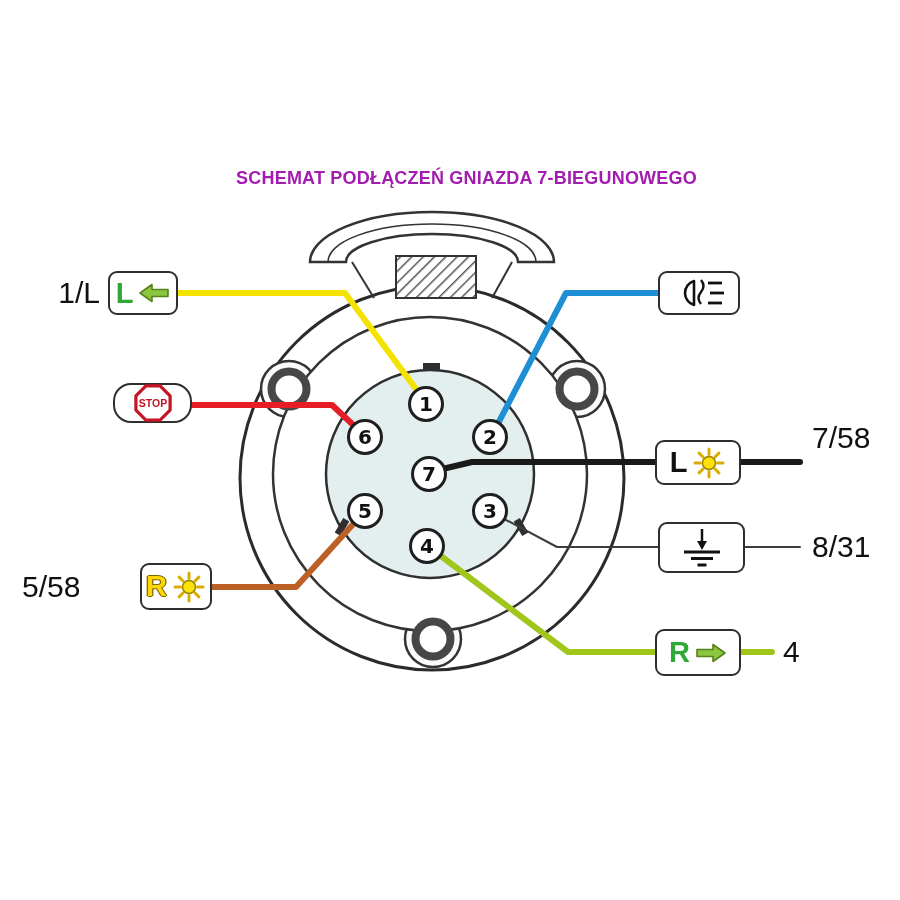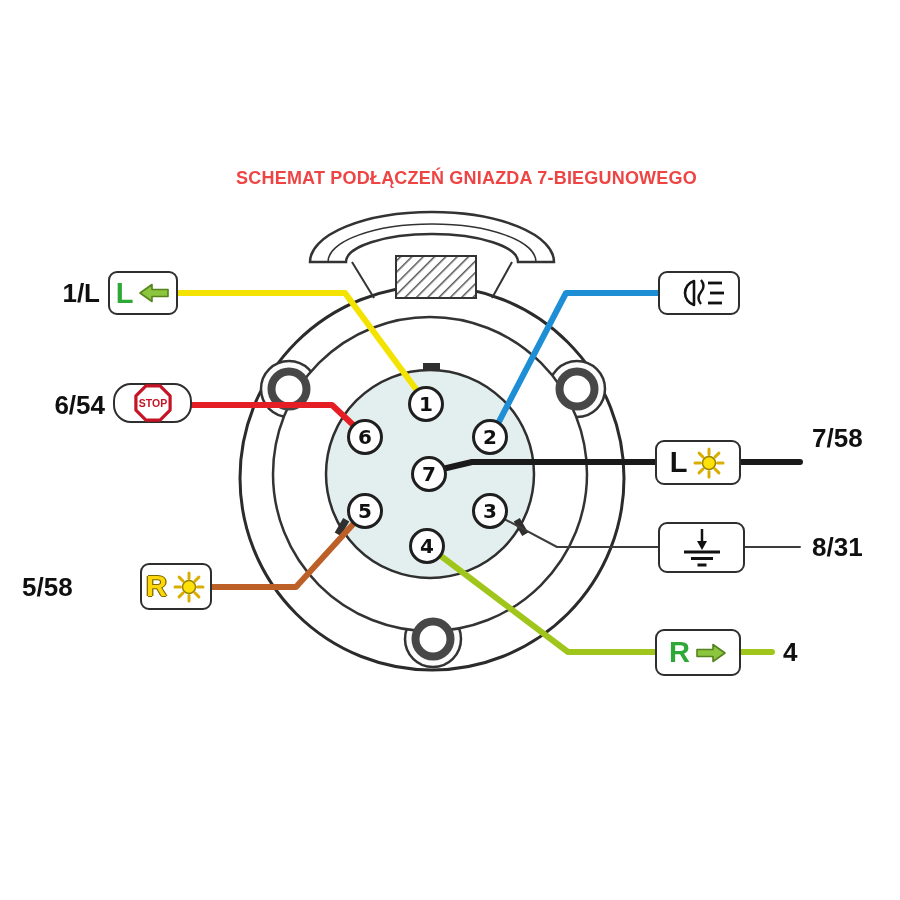--- a/index.html
+++ b/index.html
@@ -1,21 +1,21 @@
 <!DOCTYPE html>
 <html><head>
 <meta charset="utf-8">
 <style>
   html,body{margin:0;padding:0;background:#fff;}
   .stage{position:relative;width:900px;height:900px;background:#fff;overflow:hidden;
          font-family:"Liberation Sans","DejaVu Sans",sans-serif;}
   .title{position:absolute;top:168px;left:0;right:0;text-align:center;
-         font-size:18px;font-weight:bold;color:#ef4444;letter-spacing:.2px;padding-left:33px;}
+         font-size:18px;font-weight:bold;color:#a21caf;letter-spacing:.2px;padding-left:33px;}
   .socket-svg{position:absolute;left:0;top:0;}
-  .lbl{position:absolute;font-size:26px;font-weight:bold;color:#101010;line-height:36px;white-space:nowrap;}
+  .lbl{position:absolute;font-size:30px;font-weight:normal;color:#101010;line-height:36px;white-space:nowrap;}
   .ibox{position:absolute;background:#fff;border:2.5px solid #2e2e2e;border-radius:9px;
         box-sizing:border-box;display:flex;align-items:center;justify-content:center;gap:5px;}
   .letter{font-weight:bold;font-size:29px;line-height:1;}
   .letter.green{color:#2EA836;}
   .letter.black{color:#111;}
   .letter.yellow{color:#FFD60A;
      text-shadow:-1.2px 0 0 #7a6a00,1.2px 0 0 #7a6a00,0 -1.2px 0 #7a6a00,0 1.2px 0 #7a6a00;}
 </style>
 </head>
 <body>
@@ -112,21 +112,20 @@
       <g>
         <circle cx="429" cy="474" r="16.5" fill="#fff" stroke="#1f1f1f" stroke-width="3"></circle>
         <text x="429" y="481" fill="#111">7</text>
       </g>
     </g>
   </svg>
 
   <div class="title">SCHEMAT PODŁĄCZEŃ GNIAZDA 7-BIEGUNOWEGO</div>
 
   <div class="lbl" style="left:20px;top:275px;width:80px;text-align:right;">1/L</div>
-  <div class="lbl" style="left:15px;top:387px;width:90px;text-align:right;">6/54</div>
   <div class="lbl" style="left:812px;top:420px;">7/58</div>
   <div class="lbl" style="left:812px;top:529px;">8/31</div>
   <div class="lbl" style="left:22px;top:569px;width:90px;text-align:left;">5/58</div>
   <div class="lbl" style="left:783px;top:634px;">4</div>
 
   <div class="ibox" style="left:108px;top:271px;width:70px;height:44px;">
     <span class="letter green">L</span>
     <svg width="32" height="22" viewBox="0 0 32 22">
       <polygon points="2,11 14,2.5 14,7.5 30,7.5 30,14.5 14,14.5 14,19.5" fill="#8CC63F" stroke="#55831d" stroke-width="1.6" stroke-linejoin="round"></polygon>
     </svg>

